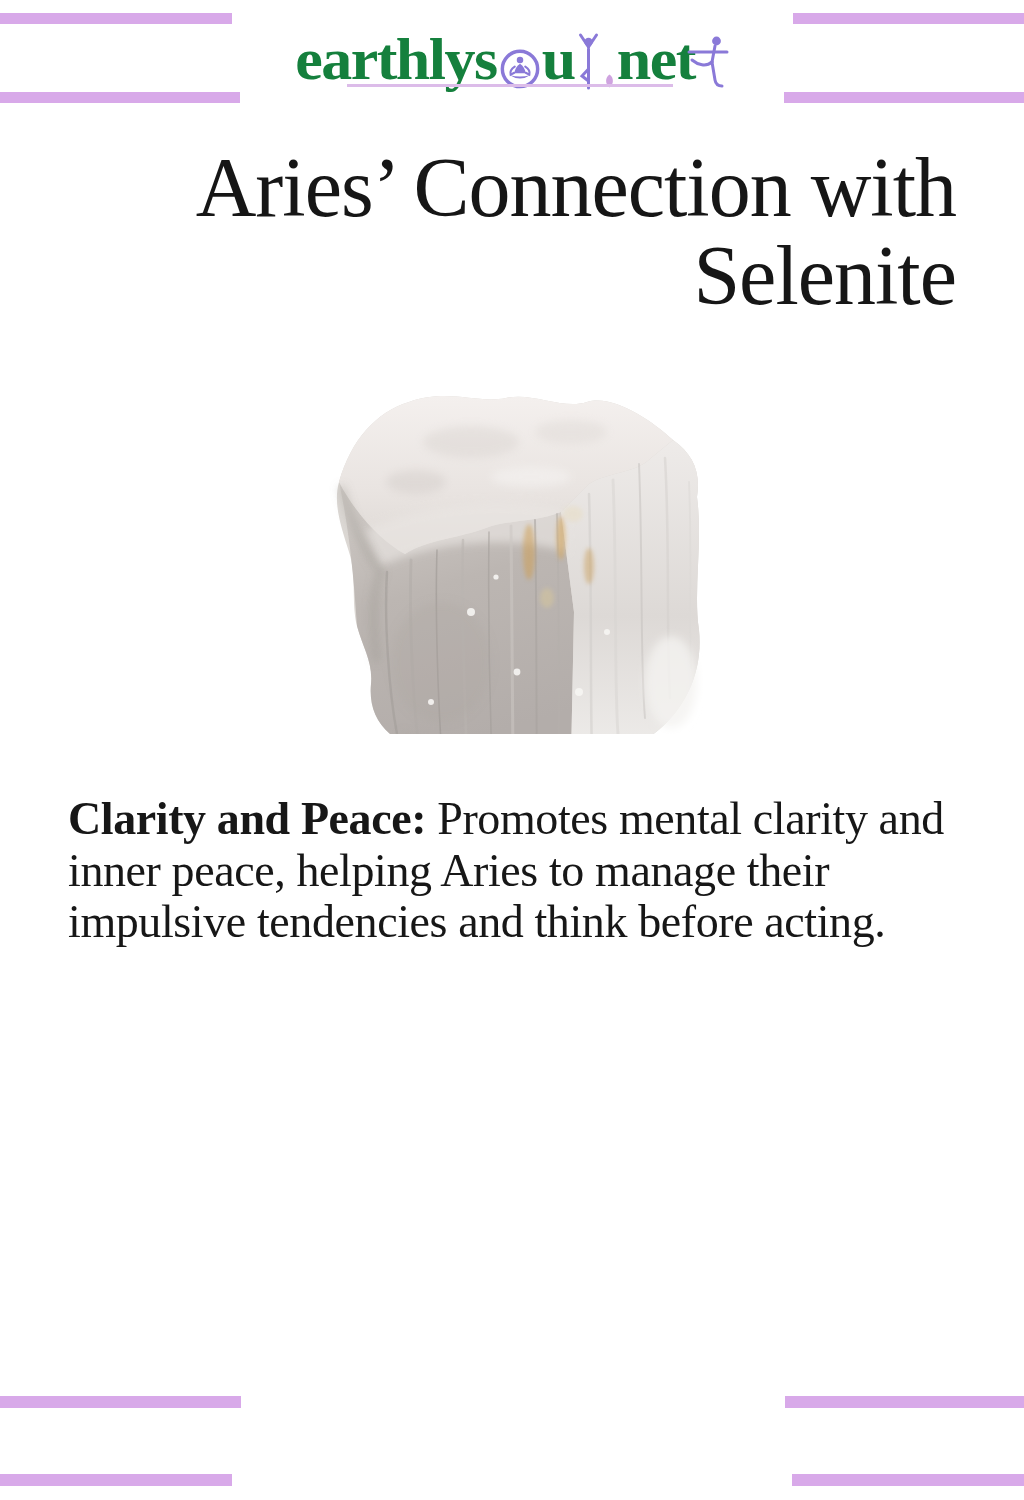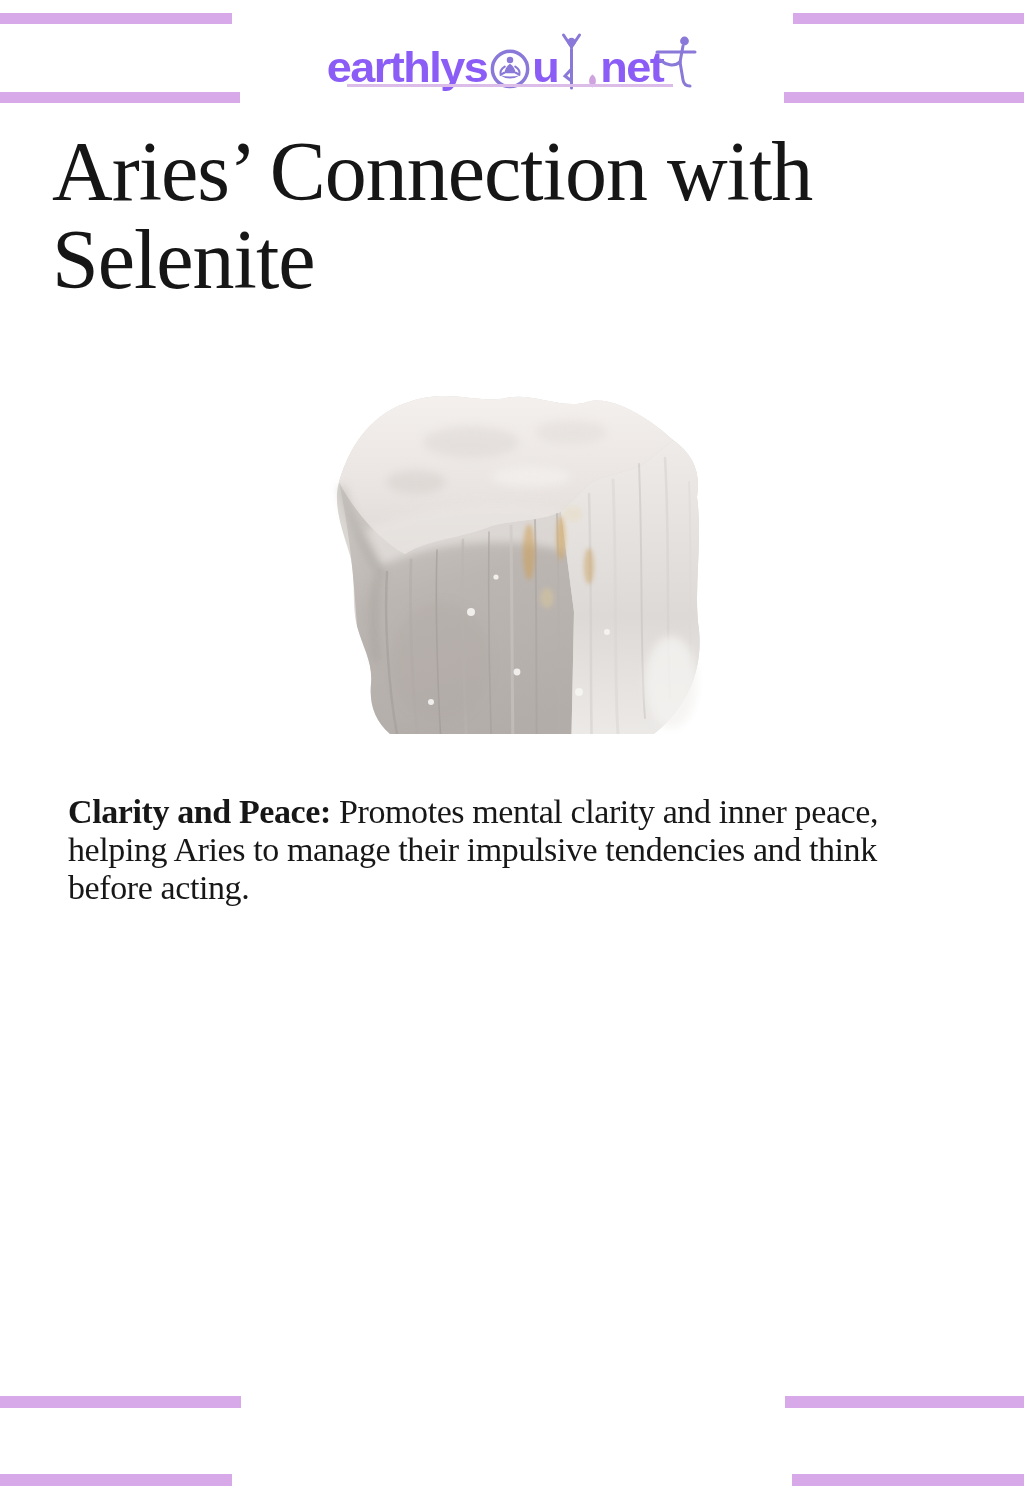--- a/index.html
+++ b/index.html
@@ -25,25 +25,25 @@
 
   
   .logo{
     position:absolute;
     top:34px;
     left:0; right:0;
     display:flex;
     justify-content:center;
     align-items:flex-end;
     height:56px;
-    font-family:Liberation Sans, sans-serif;
+    font-family:Liberation Serif, serif;
     font-weight:600;
-    font-size:45px;
+    font-size:62px;
     letter-spacing:-1.5px;
-    color:#8b5cf6;
+    color:#15803d;
     line-height:1;
   }
   .logo .wm{display:inline-block;transform:scaleY(0.96);}
   .logo .glyph{display:inline-block;position:relative;}
   .logo .glyph svg{display:block;}
   .glyph-o{margin:0 1px 1px 2px;}
   .glyph-l{margin:0 2px 0 1px;}
   .glyph-dot{margin:0 2px 2px 1px;}
   .glyph-t{margin-left:1px;}
   .logo-underline{
@@ -54,22 +54,22 @@
     height:3px;
     background:#dcbce9;
   }
 
   
   .title{
     position:absolute;
     top:128px;
     left:52px;
     right:52px;
-    margin:0;
-    text-align:left;
+    margin:16px;
+    text-align:right;
     font-size:84px;
     line-height:1.05;
     font-weight:400;
     letter-spacing:-1px;
     color:#161616;
   }
 
   
   .crystal{
     position:absolute;
@@ -83,21 +83,21 @@
   
   .content{
     position:absolute;
     top:793px;
     left:68px;
     width:892px;
     color:#171717;
   }
   .content p{
     margin:0 0 34px 0;
-    font-size:34px;
+    font-size:46px;
     line-height:1.12;
     letter-spacing:-0.4px;
   }
   .content p b{font-weight:700;}
 </style>
 </head>
 <body>
 
 <div class="page">
 

